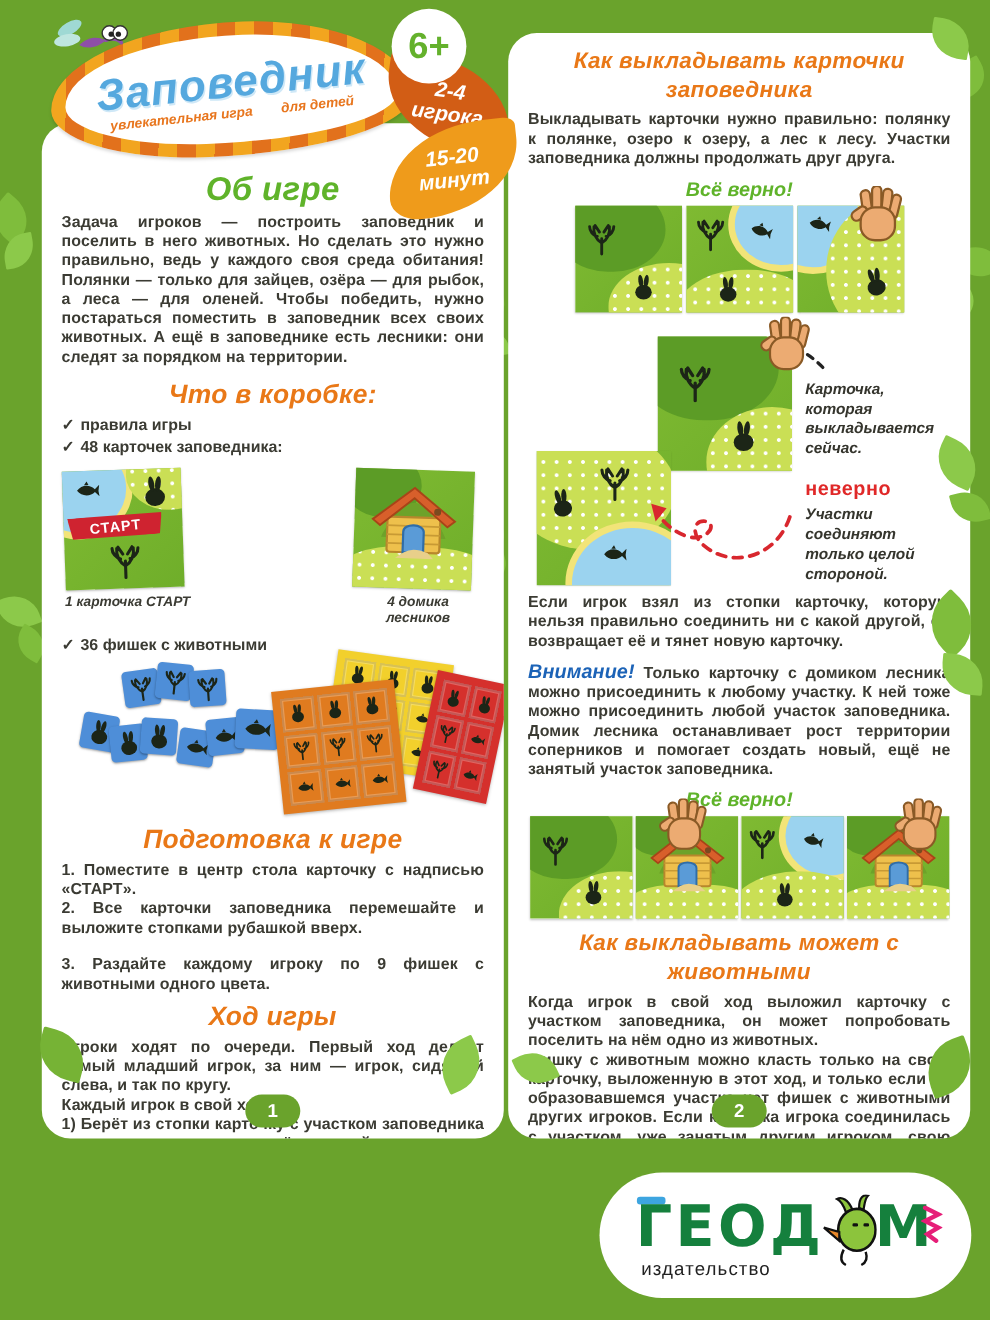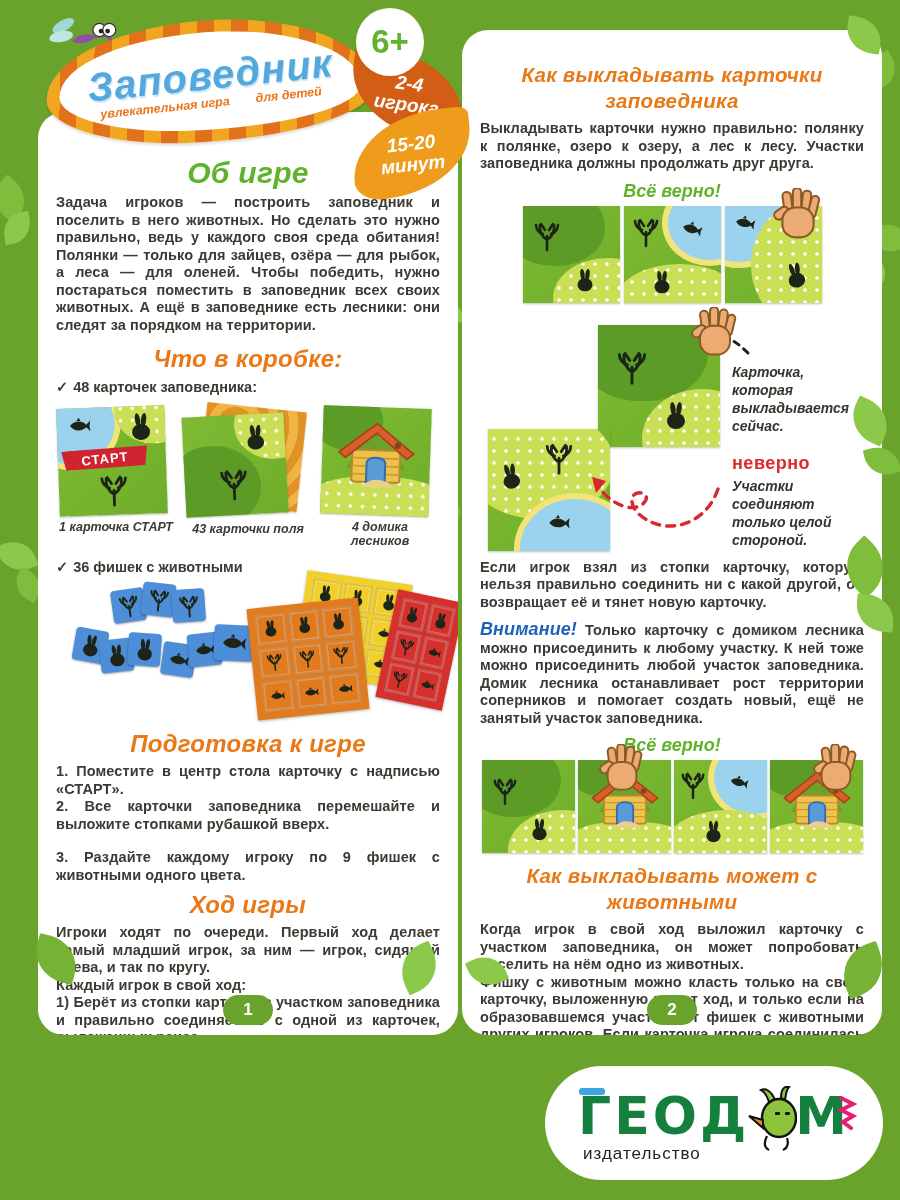--- a/index.html
+++ b/index.html
@@ -190,20 +190,23 @@
   <div class="leaf l2" style="left:470px;top:955px;width:34px;height:32px;transform:rotate(-25deg);z-index:6;"></div>
 
   <div class="panel" id="left-panel">
     <div class="panel-inner">
       <div style="height:38px;"></div>
       <h2 class="orange" style="color:#5fb32a;text-align:center;font-size:30px;margin:0 0 8px 0;">Об игре</h2>
       <p class="body">Задача игроков — построить заповедник и поселить в него животных. Но сделать это нужно правильно, ведь у каждого своя среда обитания! Полянки — только для зайцев, озёра — для рыбок, а леса — для оленей. Чтобы победить, нужно постараться поместить в заповедник всех своих животных. А ещё в заповеднике есть лесники: они следят за порядком на территории.</p>
 
       <h2 class="orange" style="margin-top:12px;">Что в коробке:</h2>
       <div class="check-line">
+        <span class="check">✓</span><span>правила игры</span>
+      </div>
+      <div class="check-line">
         <span class="check">✓</span><span>48 карточек заповедника:</span>
       </div>
 
       <div style="display:flex;justify-content:space-between;margin:10px 2px 0 2px;">
         <div style="width:116px;">
           <div class="tcard" style="width:108px;height:108px;transform:rotate(-2deg);">
             <div class="lake" style="left:-34px;top:-30px;width:86px;height:80px;"></div>
             <div class="meadow" style="left:58px;top:-28px;width:80px;height:66px;"></div>
             <svg class="sil" style="left:10px;top:8px;width:26px;" viewBox="0 0 32 24">
                 <use href="#sil-fish"></use>
@@ -213,37 +216,20 @@
               </svg>
             <svg class="sil" style="left:40px;top:66px;width:30px;" viewBox="0 0 28 32">
                 <use href="#sil-deer"></use>
               </svg>
             <div class="ribbon">
                 <span>СТАРТ</span>
               </div>
           </div>
           <div class="cap">1 карточка СТАРТ</div>
         </div>
-        <div style="width:128px;">
-          <div style="position:relative;width:120px;height:110px;">
-            <div class="tcard" style="position:absolute;left:18px;top:0;width:100px;height:100px;transform:rotate(6deg);
-                        background:repeating-radial-gradient(circle at 30% 20%, #f0b445 0 9px, #e09226 9px 18px);"></div>
-            <div class="tcard" style="position:absolute;left:0;top:8px;width:102px;height:100px;transform:rotate(-3deg);">
-              <div class="dark" style="left:-14px;top:30px;width:90px;height:80px;"></div>
-              <div class="meadow" style="left:52px;top:-24px;width:80px;height:70px;"></div>
-              <svg class="sil" style="left:62px;top:10px;width:22px;" viewBox="0 0 24 30">
-                  <use href="#sil-rabbit"></use>
-                </svg>
-              <svg class="sil" style="left:34px;top:52px;width:30px;" viewBox="0 0 28 32">
-                  <use href="#sil-deer"></use>
-                </svg>
-            </div>
-          </div>
-          <div class="cap">43 карточки поля</div>
-        </div>
         <div style="width:116px;">
           <div class="tcard" style="width:108px;height:108px;transform:rotate(2deg);">
             <div class="dark" style="left:-10px;top:-16px;width:70px;height:60px;"></div>
             <div class="meadow" style="left:-12px;top:70px;width:140px;height:60px;border-radius:40%;"></div>
             <svg style="position:absolute;left:14px;top:14px;width:80px;" viewBox="0 0 60 52">
                 <use href="#house-shape"></use>
               </svg>
           </div>
           <div class="cap">4 домика лесников</div>
         </div>
@@ -436,21 +422,21 @@
       <h2 class="orange" style="margin-top:4px;">Ход игры</h2>
       <p class="body" style="margin-bottom:0;">Игроки ходят по очереди. Первый ход делает самый младший игрок, за ним — игрок, сидящий слева, и так по кругу.</p>
       <p class="body blue-bold" style="margin-bottom:0;">Каждый игрок в свой ход:</p>
       <p class="body" style="margin-bottom:0;">1) Берёт из стопки карточку с участком заповедника и правильно соединяет её с одной из карточек, выложенных ранее.</p>
 
     </div>
     <div class="pill">1</div>
   </div>
 
   <div class="panel" id="right-panel">
-    <div class="panel-inner" style="padding-top:28px;">
+    <div class="panel-inner" style="padding-top:9px;">
       <h2 class="orange center">Как выкладывать карточки заповедника</h2>
       <p class="body">Выкладывать карточки нужно правильно: полянку к полянке, озеро к озеру, а лес к лесу. Участки заповедника должны продолжать друг друга.</p>
       <div class="green-label">Всё верно!</div>
 
       <div class="illus-row" style="margin:4px 0 8px 0;">
         <div class="tcard">
           <div class="dark" style="left:-18px;top:-20px;width:100px;height:80px;"></div>
           <div class="meadow" style="left:30px;top:52px;width:110px;height:80px;"></div>
           <svg class="sil" style="left:10px;top:14px;width:28px;" viewBox="0 0 28 32">
               <use href="#sil-deer"></use>

